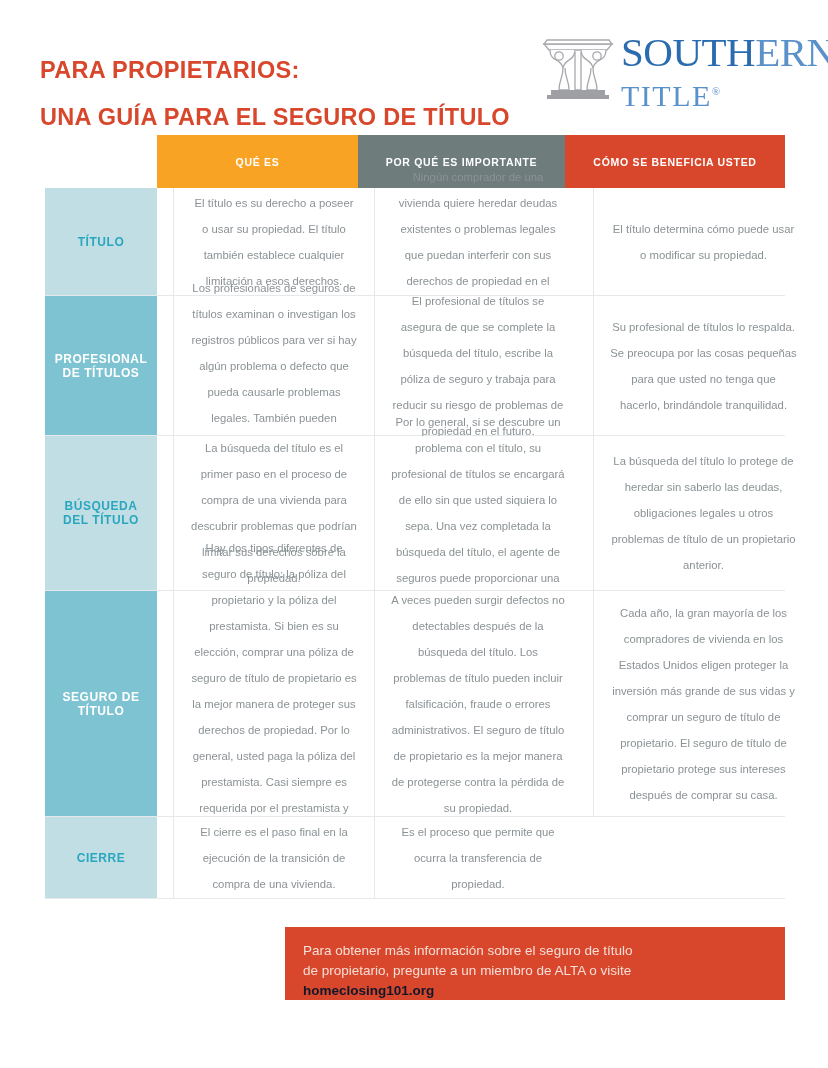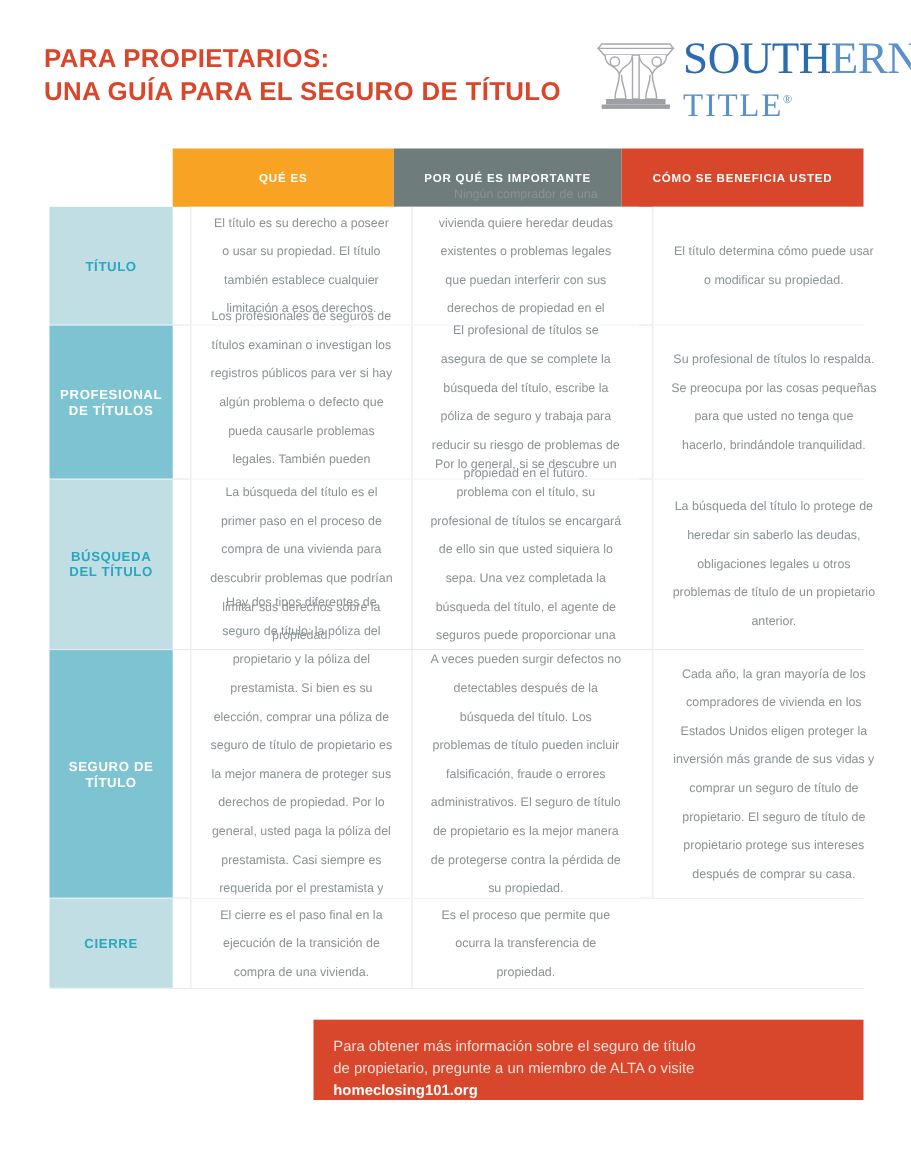--- a/index.html
+++ b/index.html
@@ -36,20 +36,21 @@
     width: 510px;
   }
   .title-line {
     color: #d8472b;
     font-family: "Liberation Sans", sans-serif;
     font-weight: bold;
     font-size: 23.5px;
     letter-spacing: 0.3px;
     line-height: 30px;
     white-space: nowrap;
+    margin-top: 17px;
   }
 
   .logo {
     position: absolute;
     left: 541px;
     top: 34px;
     width: 265px;
     height: 70px;
   }
   .logo-mark {
@@ -173,21 +174,21 @@
     box-sizing: border-box;
     padding: 14px 18px 0 18px;
   }
   .footer-text {
     color: #f6ded8;
     font-size: 13.5px;
     line-height: 20px;
     font-family: "Liberation Sans", sans-serif;
   }
   .footer-url {
-    color: #ffffff;
+    color: #0f172a;
     font-weight: bold;
     font-size: 13.5px;
     line-height: 20px;
   }
 </style>
 </head>
 <body>
 
 <div class="page">
 

